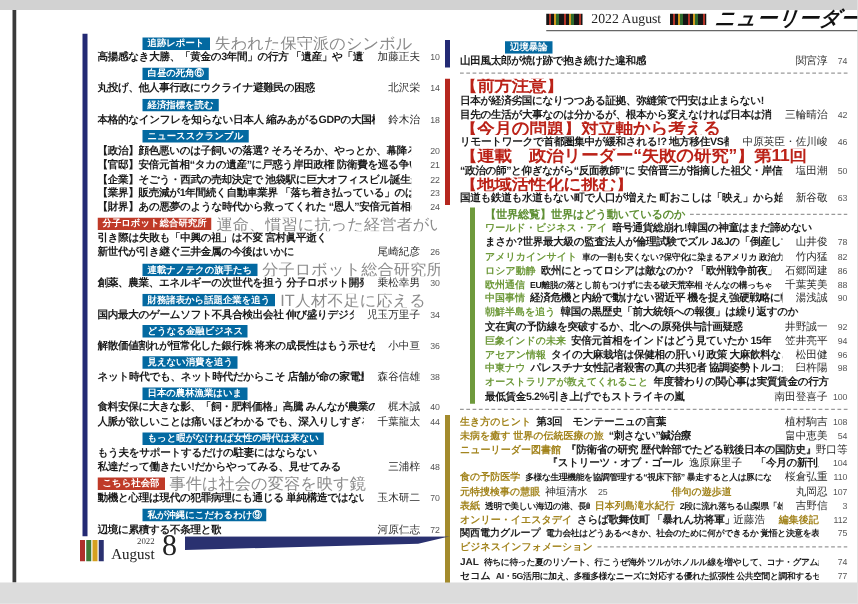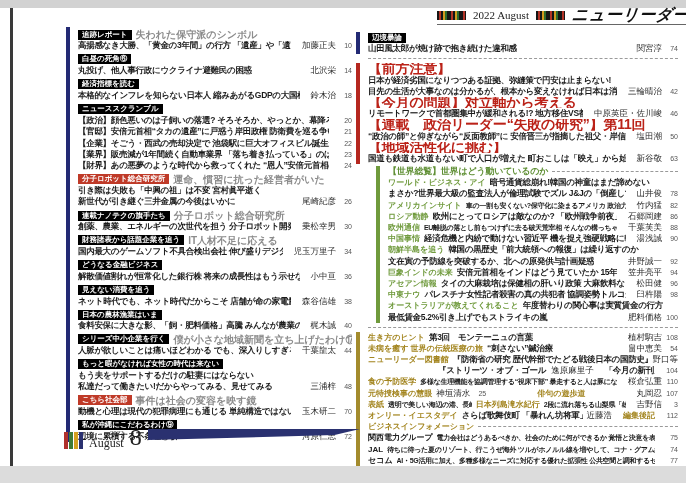--- a/index.html
+++ b/index.html
@@ -27,23 +27,23 @@
   .block.olive{border-left-color:#a38b2d;}
   .divider{border-top:1px dashed #9a9a9a;margin:4px 0 4px 12px;height:0;}
 
   
   .line{display:flex;align-items:baseline;gap:4px;height:11.2px;line-height:11.2px;
         overflow:hidden;white-space:nowrap;}
   .leftcol .line{height:11.4px;line-height:11.4px;}
   .line.b{margin-top:2px;}
   .sg-badge{font-size:7.5px;font-weight:bold;color:#fff;padding:0 4px;line-height:10px;
             align-self:center;flex-shrink:0;}
-  .sg-badge-navy{background:#000000;}
+  .sg-badge-navy{background:#0369a1;margin-left:36px;}
   .sg-badge-red{background:#bf3a28;}
-  .sg-note{font-size:10px;font-weight:bold;color:#8c8c8c;}
+  .sg-note{font-size:13px;font-weight:normal;color:#8c8c8c;}
   .sg-title{font-size:8.5px;font-weight:bold;color:#1c1c1c;letter-spacing:-0.3px;
             flex-shrink:1;min-width:0;overflow:hidden;}
   .line.sm .sg-title{font-size:7px;}
   .sg-author{font-family:"Liberation Serif",serif;font-size:8.5px;color:#2a2a2a;flex-shrink:0;}
   .sg-page{font-size:7px;color:#555;min-width:12px;text-align:right;flex-shrink:0;}
   .sg-fill{flex:1 1 0;min-width:3px;}
   .sg-indent{width:66px;flex-shrink:0;}
   .sg-redhead{font-size:14px;font-weight:bold;color:#bb2218;letter-spacing:-0.2px;}
   .sg-greenhead{font-size:9px;font-weight:bold;color:#5f8f34;letter-spacing:-0.2px;}
   .sg-green{font-size:8px;font-weight:bold;color:#6f9a3c;flex-shrink:0;}
@@ -186,24 +186,20 @@
       </div>
       <div class="line b">
         <span class="sg-badge sg-badge-navy">日本の農林漁業はいま</span>
       </div>
       <div class="line">
         <span class="sg-title">食料安保に大きな影、「飼・肥料価格」高騰 みんなが農業のあり方を真剣に考える時だ</span>
         <span class="sg-fill"></span>
         <span class="sg-author">梶木誠</span>
         <span class="sg-page">40</span>
       </div>
-      <div class="line b">
-        <span class="sg-badge sg-badge-navy">シリーズ中小企業を行く</span>
-        <span class="sg-note">僕が小さな地域新聞を立ち上げたわけ⑰</span>
-      </div>
       <div class="line">
         <span class="sg-title">人脈が欲しいことは痛いほどわかる でも、深入りしすぎると危ない経済団体</span>
         <span class="sg-fill"></span>
         <span class="sg-author">千葉龍太</span>
         <span class="sg-page">44</span>
       </div>
       <div class="line b">
         <span class="sg-badge sg-badge-navy">もっと暇がなければ女性の時代は来ない</span>
       </div>
       <div class="line">
@@ -365,21 +361,21 @@
           <span class="sg-author">臼杵陽</span>
           <span class="sg-page">98</span>
         </div>
         <div class="line">
           <span class="sg-green">オーストラリアが教えてくれること</span>
           <span class="sg-title">年度替わりの関心事は実質賃金の行方</span>
         </div>
         <div class="line">
           <span class="sg-title">最低賃金5.2%引き上げでもストライキの嵐</span>
           <span class="sg-fill"></span>
-          <span class="sg-author">肥料価格</span>
+          <span class="sg-author">南田登喜子</span>
           <span class="sg-page">100</span>
         </div>
       </div>
       <div class="divider"></div>
       <div class="block olive">
         <div class="line">
           <span class="sg-olive">生き方のヒント</span>
           <span class="sg-title">第3回　モンテーニュの言葉</span>
           <span class="sg-fill"></span>
           <span class="sg-author">植村駒吉</span>
@@ -434,29 +430,29 @@
         </div>
         <div class="line">
           <span class="sg-olive">オンリー・イエスタデイ</span>
           <span class="sg-title">さらば歌舞伎町 「暴れん坊将軍」の日々に</span>
           <span class="sg-author">近藤浩</span>
           <span class="sg-fill"></span>
           <span class="sg-olive">編集後記</span>
           <span class="sg-fill"></span>
           <span class="sg-page">112</span>
         </div>
+        <div class="line sm">
+          <span class="sg-brand">関西電力グループ</span>
+          <span class="sg-title">電力会社はどうあるべきか、社会のために何ができるか 覚悟と決意を表明する“ゼロカーボンロードマップ”</span>
+          <span class="sg-fill"></span>
+          <span class="sg-page">75</span>
+        </div>
         <div class="line">
           <span class="sg-olive">ビジネスインフォメーション</span>
           <span class="sg-dashfill"></span>
-        </div>
-        <div class="line sm">
-          <span class="sg-brand">関西電力グループ</span>
-          <span class="sg-title">電力会社はどうあるべきか、社会のために何ができるか 覚悟と決意を表明する“ゼロカーボンロードマップ”</span>
-          <span class="sg-fill"></span>
-          <span class="sg-page">75</span>
         </div>
         <div class="line sm">
           <span class="sg-brand">JAL</span>
           <span class="sg-title">待ちに待った夏のリゾート、行こうぜ海外 ツルがホノルル線を増やして、コナ・グアム線も2年ぶりに飛ぶ</span>
           <span class="sg-fill"></span>
           <span class="sg-page">74</span>
         </div>
         <div class="line sm">
           <span class="sg-brand">セコム</span>
           <span class="sg-title">AI・5G活用に加え、多種多様なニーズに対応する優れた拡張性 公共空間と調和するセキュリティロボット「cocobo」が活躍中</span>

